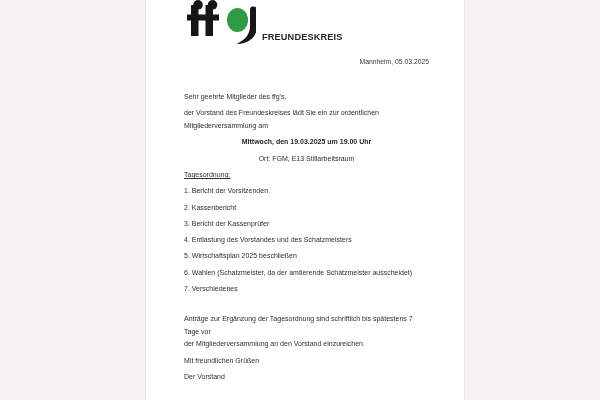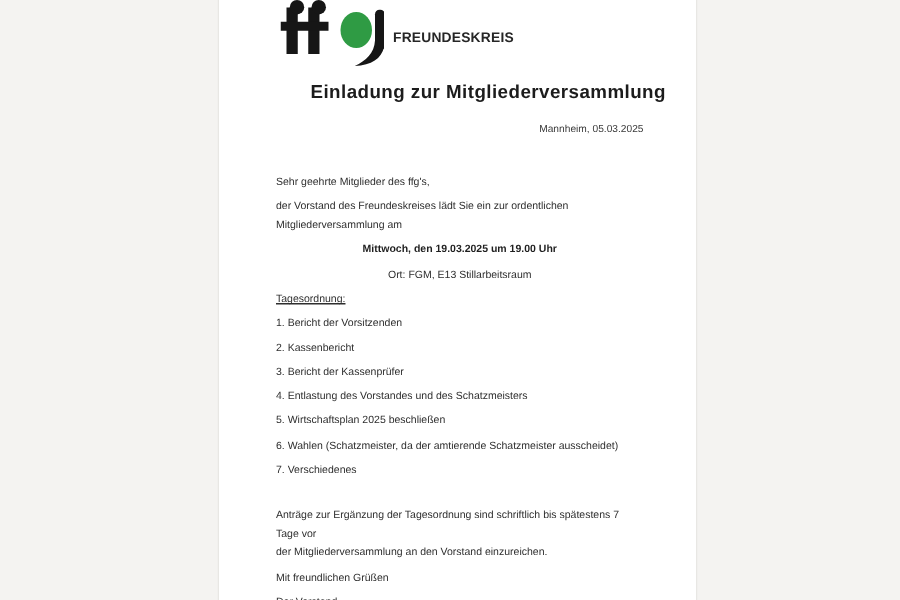--- a/index.html
+++ b/index.html
@@ -27,21 +27,21 @@
     border-left: 1px solid #e8e7e4;
     border-right: 1px solid #e8e7e4;
   }
   .content {
     padding: 0 35px 0 38px;
     color: var(--ink);
   }
   
   .logo-row {
     display: flex;
-    align-items: center;
+    align-items: flex-end;
     height: 44px;
   }
   .logo-mark {
     margin-left: 3px;
     width: 69px; height: 44px;
     flex: 0 0 auto;
   }
   .org-name {
     margin-left: 6px;
     padding-top: 6px;
@@ -103,21 +103,20 @@
 
           <ellipse cx="50.5" cy="20" rx="10.5" ry="12" fill="var(--green)"></ellipse>
           <rect x="63" y="6.5" width="6.5" height="27" rx="3" fill="var(--logo-black)"></rect>
           <path d="M69.5 27 C69.5 37 63 43.5 49.5 44 C57 40.5 62.5 35.5 63 27 Z" fill="var(--logo-black)"></path>
         </svg>
         <div class="org-name">
           <div>FREUNDESKREIS</div>
         </div>
       </div>
 
-      <div class="title">Einladung zur Mitgliederversammlung</div>
 
       <div class="dateline">Mannheim, 05.03.2025</div>
 
       <div class="body-text">
         <p>Sehr geehrte Mitglieder des ffg's,</p>
 
         <p><span>der Vorstand des Freundeskreises lädt Sie ein zur ordentlichen</span><br>
         <span>Mitgliederversammlung am</span></p>
 
         <p class="center bold">Mittwoch, den 19.03.2025 um 19.00 Uhr</p>

